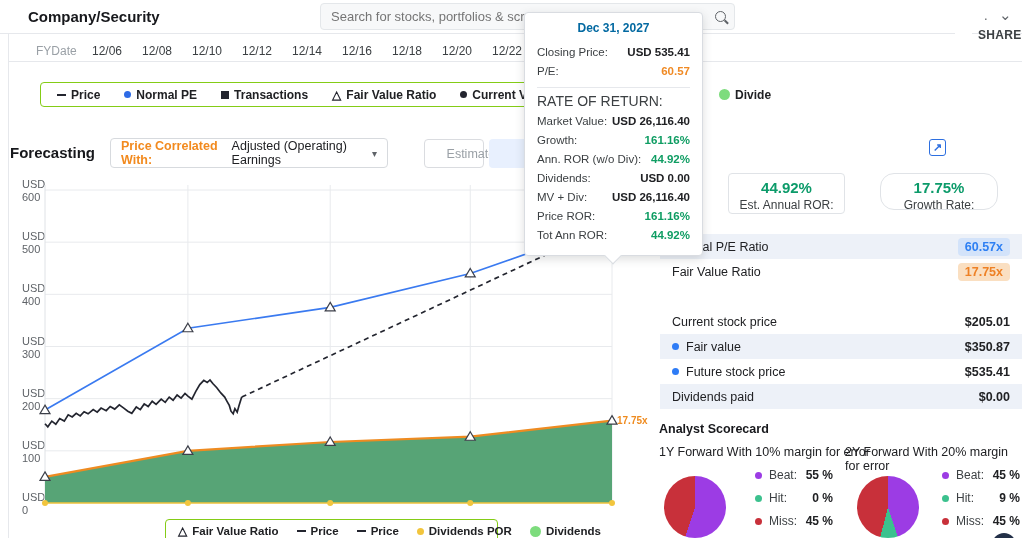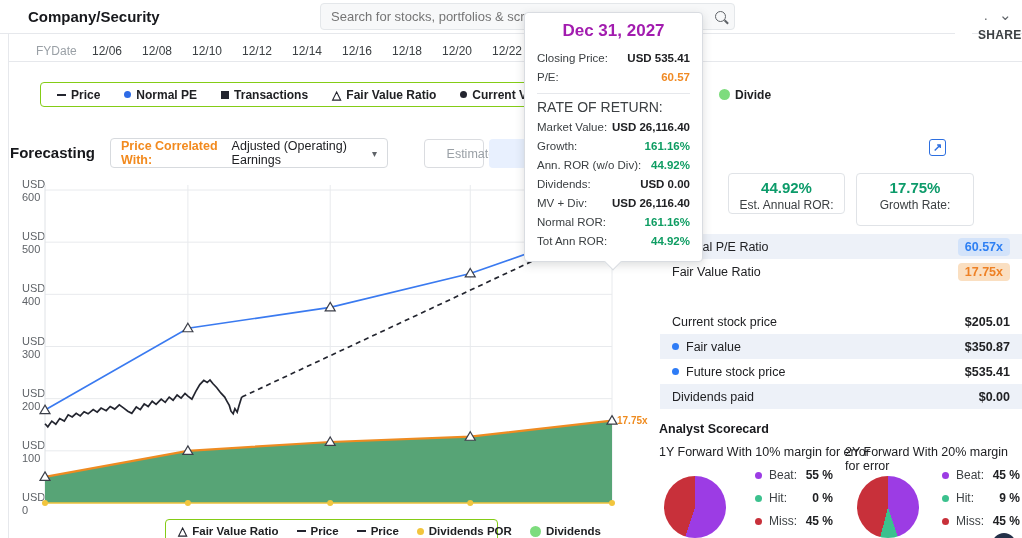--- a/index.html
+++ b/index.html
@@ -41,21 +41,21 @@
   .btn{border:1px solid #dadce0;border-radius:4px;background:#fff;color:#9aa0a6;font-size:12.5px;
        display:flex;align-items:center;justify-content:center;box-sizing:border-box;padding-left:40px;}
   .btn-blue{border:none;background:#e8f0fe;color:#2d6fe0;font-weight:700;gap:6px;overflow:hidden;}
   .extlink{width:15px;height:15px;border:1.8px solid #2d6fe0;border-radius:3px;color:#2d6fe0;
        font-size:11px;font-weight:700;display:flex;align-items:center;justify-content:center;line-height:1;}
   
   .tooltip{background:#fff;border:1px solid #d9dce1;border-radius:4px;box-shadow:0 3px 10px rgba(60,64,67,.18);
        padding:8px 12px 10px;box-sizing:border-box;z-index:30;}
   .tooltip::after{content:"";position:absolute;left:82px;bottom:-6.5px;width:11px;height:11px;background:#fff;
        border-right:1px solid #d9dce1;border-bottom:1px solid #d9dce1;transform:rotate(45deg);}
-  .tt-title{text-align:center;font-size:17px;font-weight:700;color:#a21caf;margin-bottom:8px;}
+  .tt-title{text-align:center;font-size:12px;font-weight:700;color:#0369a1;margin-bottom:8px;}
   .tt-row{display:flex;justify-content:space-between;font-size:11.5px;color:#3c4043;line-height:19px;}
   .tt-row b{font-weight:700;color:#202124;}
   .tt-row b.green{color:#0f9d63;}
   .tt-row b.orange{color:#f08a24;}
   .tt-sec{text-align:left;font-size:14px;font-weight:400;color:#3c4043;margin:5px 0 3px;}
   .tt-div{height:1px;background:#e6e8ec;margin:6px 0 0;}
   
   .stat{border:1px solid #e0e3e7;border-radius:4px;background:#fff;text-align:center;box-sizing:border-box;padding-top:5px;}
   .stat .sv{font-size:15px;font-weight:700;color:#0c9b6a;}
   .stat .sl{font-size:12px;color:#3c4043;margin-top:2px;}
@@ -200,21 +200,21 @@
       <path d="M 187.88400000000001 323.2416666666667 L 192.88400000000001 331.7416666666667 L 182.88400000000001 331.7416666666667 Z" fill="#fff" stroke="#3c3f49" stroke-width="1.2"></path>
       <path d="M 330.201 302.375 L 335.201 310.875 L 325.201 310.875 Z" fill="#fff" stroke="#3c3f49" stroke-width="1.2"></path>
       <path d="M 470.25 268.4666666666667 L 475.25 276.9666666666667 L 465.25 276.9666666666667 Z" fill="#fff" stroke="#3c3f49" stroke-width="1.2"></path>
       <path d="M 612 218.9083333333333 L 617 227.4083333333333 L 607 227.4083333333333 Z" fill="#fff" stroke="#3c3f49" stroke-width="1.2"></path>
     </svg>
 
   <div class="abs stat" style="left:728px;top:173px;width:117px;height:41px;">
     <div class="sv">44.92%</div>
     <div class="sl">Est. Annual ROR:</div>
   </div>
-  <div class="abs stat" style="left:856px;top:173px;width:118px;height:53px;">
+  <div class="abs stat" style="left:880px;top:173px;width:118px;height:37px;border-radius:14px;">
     <div class="sv">17.75%</div>
     <div class="sl">Growth Rate:</div>
   </div>
 
   <div class="abs" style="left:660px;top:234px;width:362px;height:175px;">
     <div class="trow alt" style="top:0;">
       <span class="lbl">Normal P/E Ratio</span>
       <span class="val"><span class="pill blue">60.57x</span></span>
     </div>
     <div class="trow" style="top:25px;">
@@ -332,21 +332,21 @@
       </div>
     <div class="tt-row">
         <span>Dividends:</span>
         <b>USD 0.00</b>
       </div>
     <div class="tt-row">
         <span>MV + Div:</span>
         <b>USD 26,116.40</b>
       </div>
     <div class="tt-row">
-        <span>Normal ROR:</span>
+        <span>Price ROR:</span>
         <b class="green">161.16%</b>
       </div>
     <div class="tt-row">
         <span>Tot Ann ROR:</span>
         <b class="green">44.92%</b>
       </div>
   </div>
 
   <div class="abs chat" style="left:992px;top:533px;"></div>
 </div>

